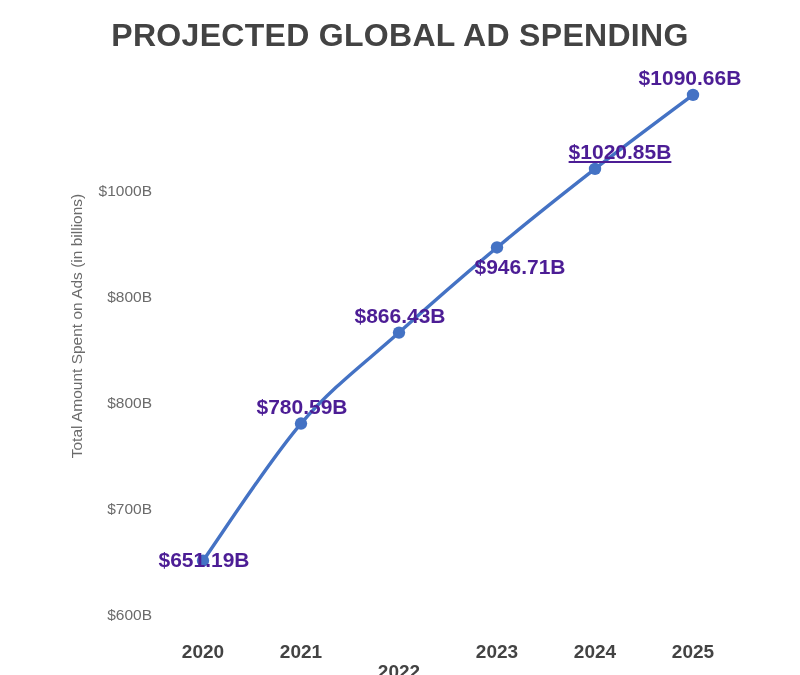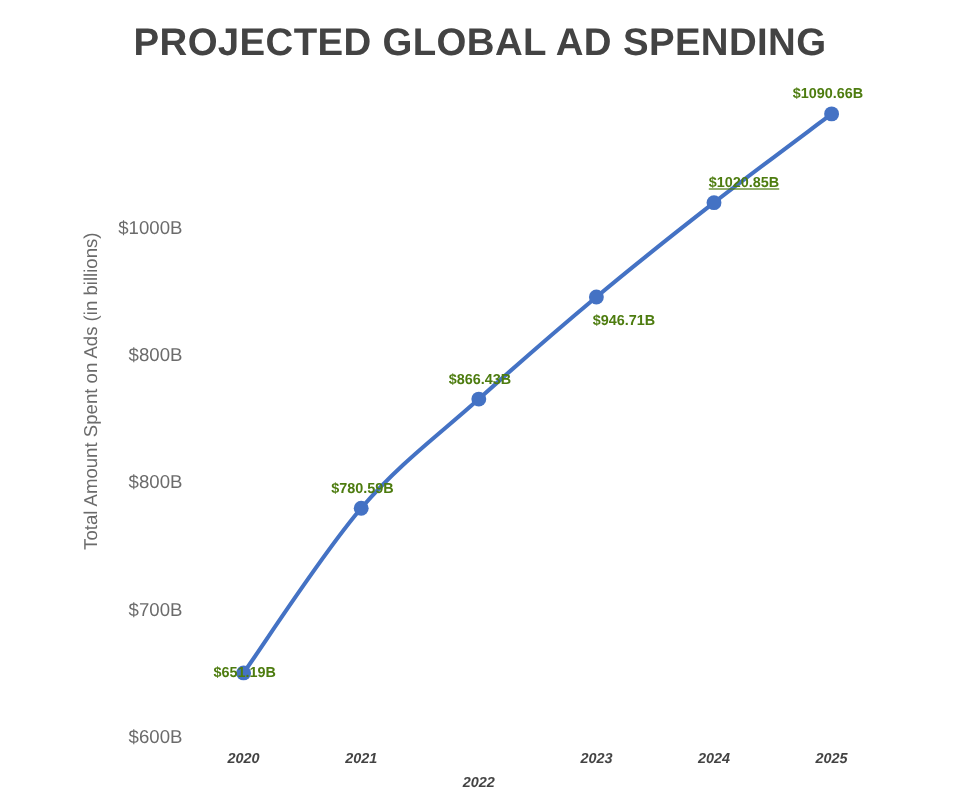--- a/index.html
+++ b/index.html
@@ -73,27 +73,26 @@
   
   #x-ticks {
     position: absolute;
     left: 0;
     top: 0;
     width: 800px;
     height: 675px;
   }
   .x-tick {
     position: absolute;
-    top: 625px;
-    font-size: 12px;
+    top: 641px;
+    font-size: 19px;
     font-weight: bold;
     color: #434343;
     white-space: nowrap;
     transform: translateX(-50%);
-    font-style: italic;
   }
 
   
   #plot-svg {
     position: absolute;
     left: 0;
     top: 0;
     width: 800px;
     height: 675px;
   }
@@ -101,23 +100,23 @@
   
   #data-labels {
     position: absolute;
     left: 0;
     top: 0;
     width: 800px;
     height: 675px;
   }
   .data-label {
     position: absolute;
-    font-size: 12px;
+    font-size: 21px;
     font-weight: bold;
-    color: #4d7c0f;
+    color: #4c1d95;
     white-space: nowrap;
     transform: translate(-50%, -50%);
   }
 </style>
 </head>
 <body>
 
 <div id="chart-root">
 
   <div id="chart-title">PROJECTED GLOBAL AD SPENDING</div>

